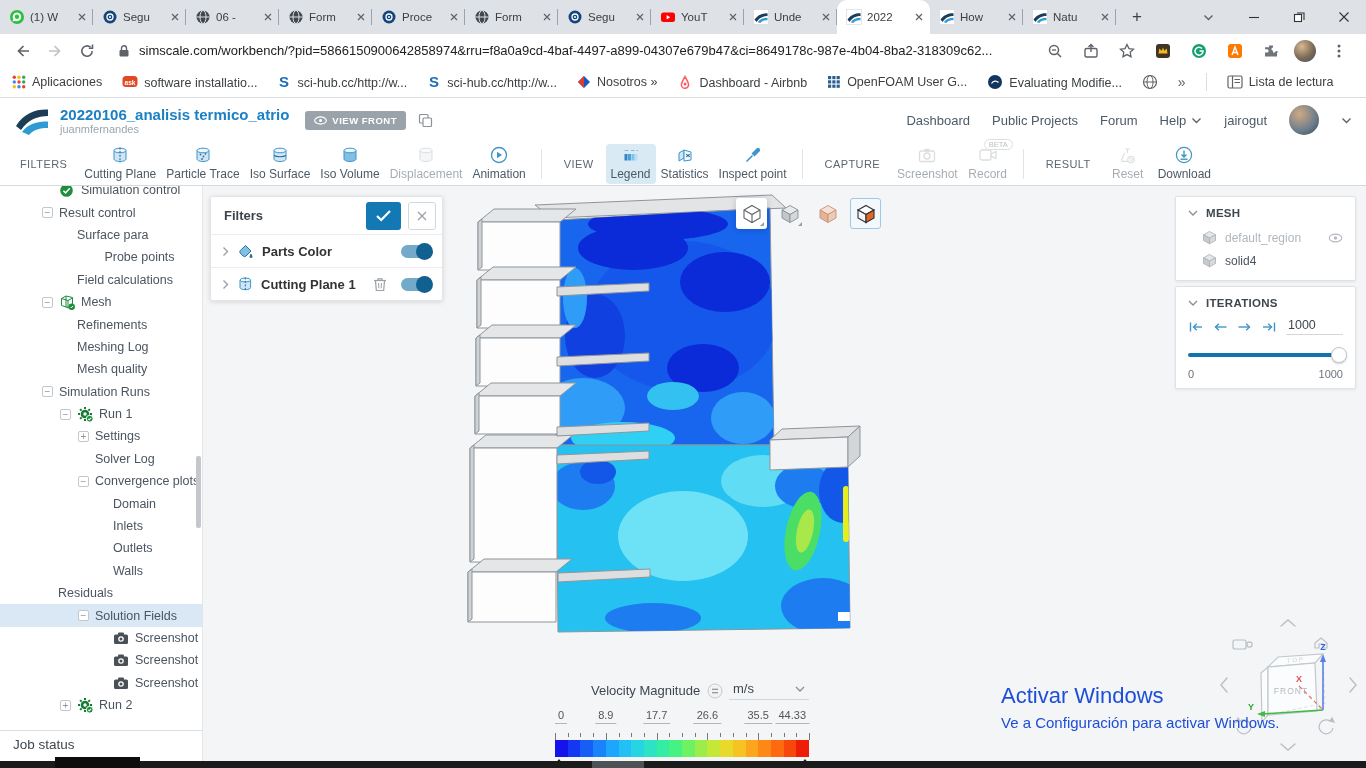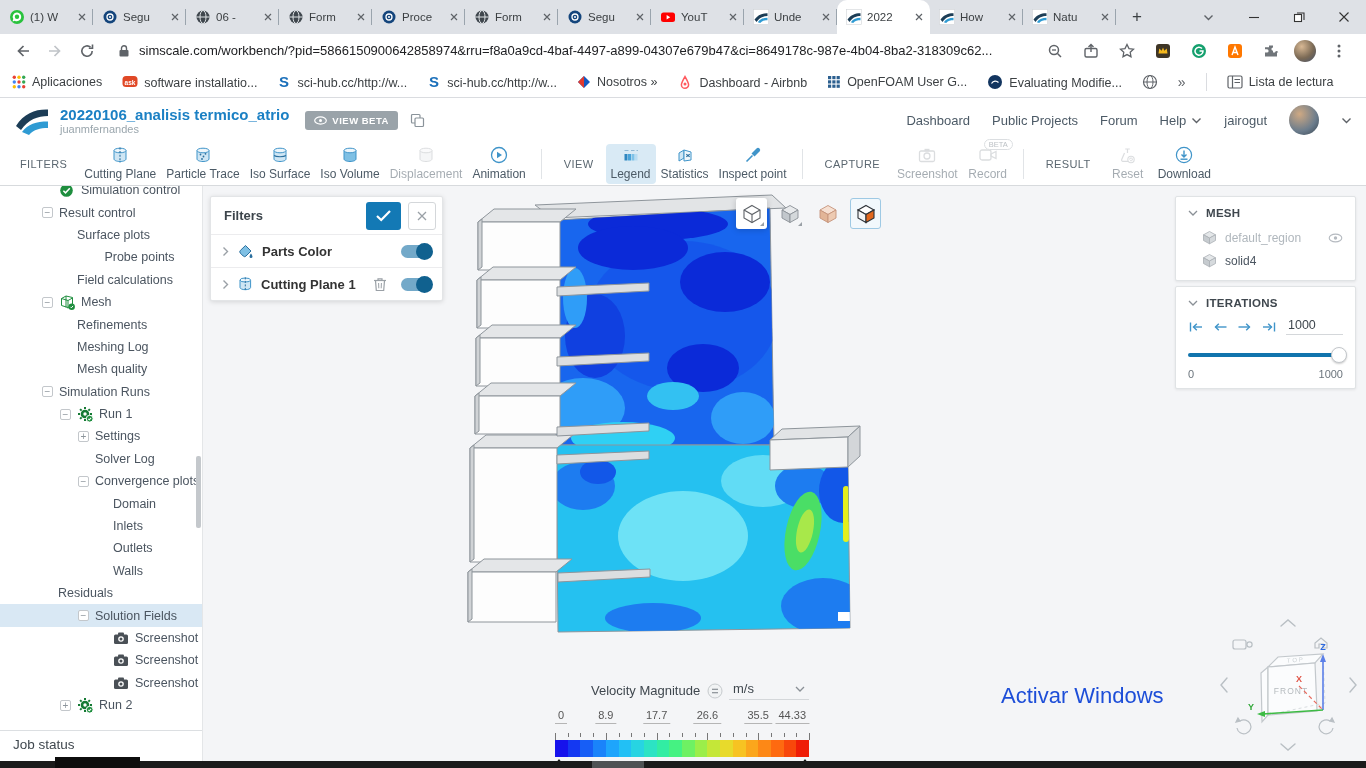--- a/index.html
+++ b/index.html
@@ -542,21 +542,21 @@
       <div class="title">20220106_analisis termico_atrio</div>
       <div class="owner">juanmfernandes</div>
     </div>
     <div class="viewonly">
       <span id="vo-eye">
           <svg width="13" height="9" viewBox="0 0 13 9">
             <ellipse cx="6.5" cy="4.5" rx="5.8" ry="3.6" fill="none" stroke="#fff" stroke-width="1.2"></ellipse>
             <circle cx="6.5" cy="4.5" r="1.5" fill="#fff"></circle>
           </svg>
         </span>
-      <span>VIEW BETA</span>
+      <span>VIEW FRONT</span>
     </div>
     <span class="copy-ic" id="hd-copy">
         <svg width="15" height="15" viewBox="0 0 15 15">
           <rect x="1.5" y="1.5" width="8.5" height="8.5" rx="1" fill="none" stroke="#8a939a" stroke-width="1.2"></rect>
           <rect x="5" y="5" width="8.5" height="8.5" rx="1" fill="#fff" stroke="#8a939a" stroke-width="1.2"></rect>
         </svg>
       </span>
     <div class="hdr-right" id="hdr-right">
         <span class="hdr-link">Dashboard</span>
         <span class="hdr-link">Public Projects</span>
@@ -732,21 +732,21 @@
             </svg>
           </span>
           <span>Simulation control</span>
         </div>
         <div class="trow" style="padding-left: 42px;">
           <span class="exp">−</span>
           <span>Result control</span>
         </div>
         <div class="trow" style="padding-left: 60px;">
           <span class="exp-sp"></span>
-          <span>Surface plots</span>
+          <span>Surface para</span>
         </div>
         <div class="trow" style="padding-left: 60px; justify-content: center;">
           <span class="exp-sp"></span>
           <span>Probe points</span>
         </div>
         <div class="trow" style="padding-left: 60px;">
           <span class="exp-sp"></span>
           <span>Field calculations</span>
         </div>
         <div class="trow" style="padding-left: 42px;">
@@ -1284,20 +1284,21 @@
         <line x1="112" y1="100" x2="52" y2="104" stroke="#3dbb44" stroke-width="1.6"></line>
         <polygon points="46,104 54,101 54,107" fill="#3dbb44"></polygon>
         <text x="40" y="100" font-size="9" fill="#2da534" text-anchor="middle" font-weight="bold">Y</text>
         <line x1="88" y1="76" x2="112" y2="100" stroke="#e86a5e" stroke-width="1.2" stroke-dasharray="4 3"></line>
         <text x="88" y="72" font-size="9" fill="#e05548" text-anchor="middle" font-weight="bold">X</text>
       </svg>
     </div>
 
     <div class="watermark">
       <div class="wm1">Activar Windows</div>
+      <div class="wm2">Ve a Configuración para activar Windows.</div>
     </div>
   </div>
 
   <div class="taskbar">
     <span class="seg"></span>
       <span class="lft"></span>
   </div>
 </div>
 
 </body></html>

